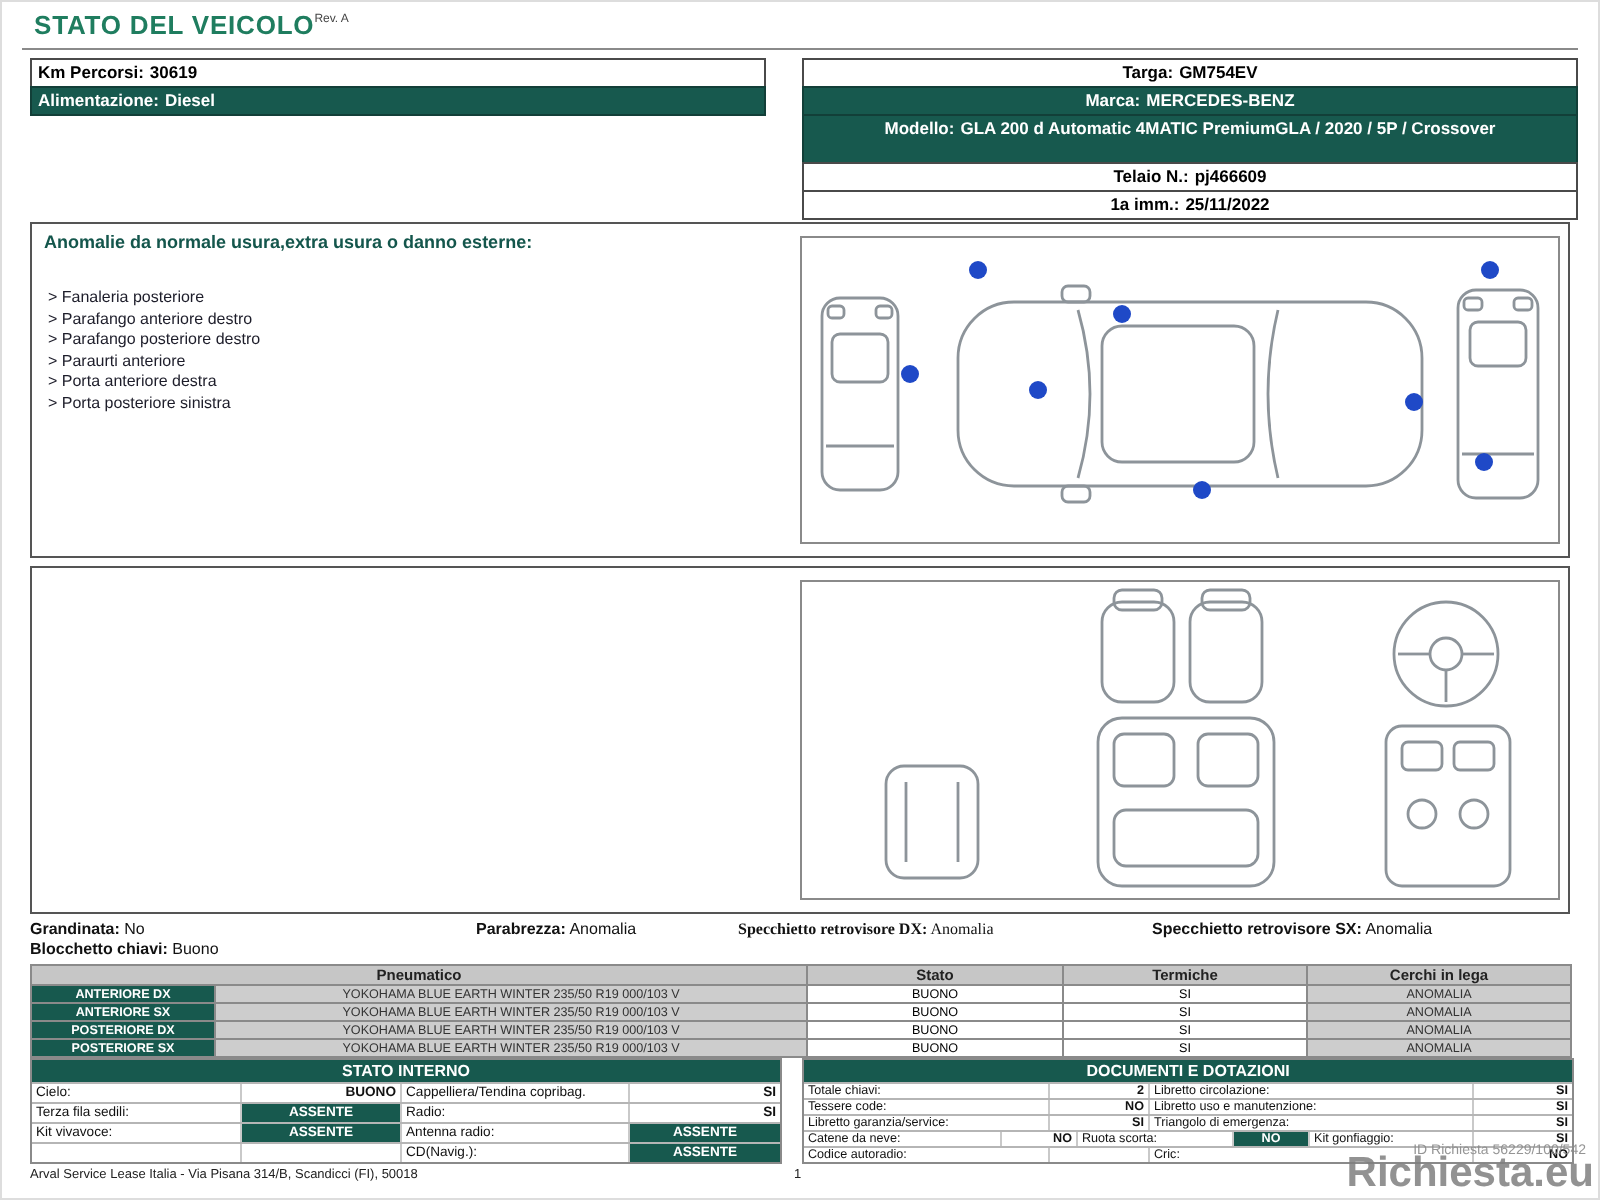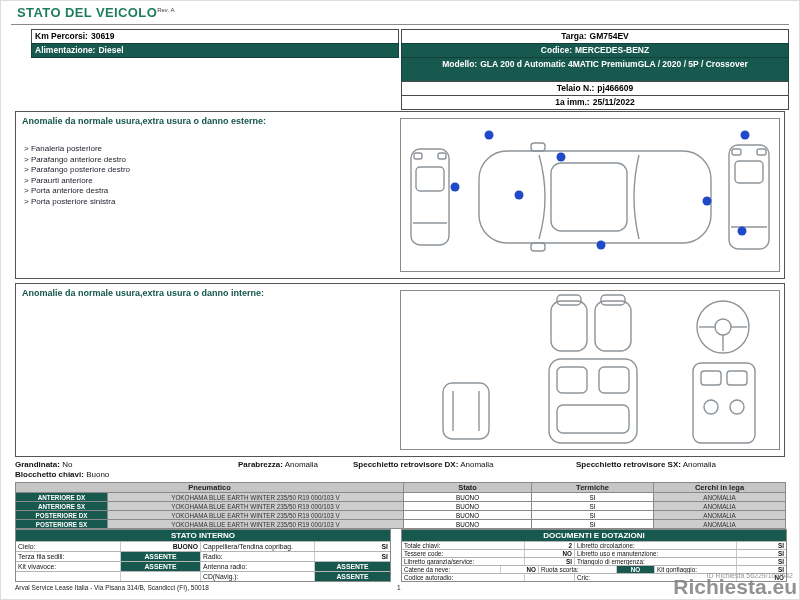--- a/index.html
+++ b/index.html
@@ -4,21 +4,21 @@
 <style>
   * { margin:0; padding:0; box-sizing:border-box; }
   html,body { width:800px; height:600px; background:#fafafa; font-family:"Liberation Sans",sans-serif; }
   .page { position:relative; width:800px; height:600px; background:#fff; border:1px solid #ddd; overflow:hidden; }
 
   .topbar { position:absolute; left:16px; top:4px; right:10px; display:flex; justify-content:flex-start; align-items:flex-start; }
   .title { font-size:13px; font-weight:bold; color:var(--green,#1f7d5f); letter-spacing:.4px; }
   .rev { font-size:6px; color:#444; margin-top:2px; }
   .hr { position:absolute; left:10px; right:10px; top:23px; border-top:1px solid #8a8a8a; }
 
-  .info-left { position:absolute; left:14px; top:28px; width:368px;margin-left:16px; }
+  .info-left { position:absolute; left:14px; top:28px; width:368px; }
   .info-right { position:absolute; left:400px; top:28px; width:388px;text-align:center; }
   .field { border:1px solid #4a4a4a; font-size:8.5px; line-height:11px; padding:1px 3px; background:#fff; color:#000; margin-top:-1px; min-height:13px; }
   .field:first-child { margin-top:0; }
   .field .flabel { font-weight:bold; margin-right:3px; }
   .field .fvalue { font-weight:bold; }
   .field.dark { background:var(--teal,#17594e); color:#fff; border-color:#123f38; }
   .field.tall { min-height:25px; }
 
   .anom-box { position:absolute; left:14px; width:770px; border:1px solid #555; background:#fff; }
   #box-ext { top:110px; height:168px; }
@@ -29,21 +29,21 @@
   .anom-item { font-size:8px; line-height:10.5px; color:#1d1d2a; white-space:nowrap; }
   .diagram { position:absolute; left:384px; top:6px; border:1px solid #8a8a8a; background:#fff; }
   #diag-ext { width:380px; height:154px; }
   #diag-int { width:380px; height:160px; }
   .car-line rect, .car-line circle, .car-line path, .car-line line { fill:none; stroke:#8d949a; stroke-width:1.4; }
   .marker { fill:var(--marker,#1f49c7); stroke:none; }
 
   .summary { position:absolute; left:14px; top:459px; width:770px; height:20px; font-size:8px; color:#111; }
   .sum-item { position:absolute; white-space:nowrap; }
   .sum-item .slabel { font-weight:bold; }
-  .s1 { left:0; top:0; } .s2 { left:223px; top:0; } .s3 { left:338px; top:0; } .s4 { left:561px; top:0; }
+  .s1 { left:0; top:0; } .s2 { left:223px; top:0; } .s3 { left:354px; top:0;font-family:Liberation Serif, serif; } .s4 { left:561px; top:0; }
   .s5 { left:0; top:10px; }
 
   .tire-table { position:absolute; left:14px; top:481px; width:770px; border-collapse:collapse; table-layout:fixed; }
   .tire-table th, .tire-table td { border:1px solid #8a8a8a; font-size:6.3px; padding:0 8px; height:9px; overflow:hidden; white-space:nowrap;text-align:center; }
   .tire-table th { background:var(--hgray,#c6c6c6); font-size:7.5px; height:10px; color:#222; }
   .cell-dark { background:var(--teal,#17594e); color:#fff; font-weight:bold; font-size:6.5px; }
   .cell-gray { background:#cdcdcd; color:#333; }
   .ctr { text-align:center; }
 
   .section { position:absolute; top:528px; border:1px solid #8a8a8a; background:#fff; }
@@ -88,21 +88,21 @@
     <div class="field dark">
       <span class="flabel">Alimentazione:</span><span class="fvalue">Diesel</span>
     </div>
   </div>
 
   <div class="info-right">
     <div class="field">
       <span class="flabel">Targa:</span><span class="fvalue">GM754EV</span>
     </div>
     <div class="field dark">
-      <span class="flabel">Codice:</span><span class="fvalue">MERCEDES-BENZ</span>
+      <span class="flabel">Marca:</span><span class="fvalue">MERCEDES-BENZ</span>
     </div>
     <div class="field dark tall">
       <span class="flabel">Modello:</span><span class="fvalue">GLA 200 d Automatic 4MATIC PremiumGLA / 2020 / 5P / Crossover</span>
     </div>
     <div class="field">
       <span class="flabel">Telaio N.:</span><span class="fvalue">pj466609</span>
     </div>
     <div class="field">
       <span class="flabel">1a imm.:</span><span class="fvalue">25/11/2022</span>
     </div>
@@ -146,21 +146,20 @@
           <circle class="marker" cx="200" cy="126" r="4.5"></circle>
           <circle class="marker" cx="306" cy="82" r="4.5"></circle>
           <circle class="marker" cx="344" cy="16" r="4.5"></circle>
           <circle class="marker" cx="341" cy="112" r="4.5"></circle>
         </g>
       </svg>
     </div>
   </div>
 
   <div class="anom-box" id="box-int">
-    <div class="anom-heading">Anomalie da normale usura,extra usura o danno interne:</div>
     <div class="diagram" id="diag-int">
       <svg viewBox="0 0 378 158" width="378" height="158">
         <g class="car-line">
           <rect x="42" y="92" width="46" height="56" rx="9"></rect>
           <line x1="52" y1="100" x2="52" y2="140"></line>
           <line x1="78" y1="100" x2="78" y2="140"></line>
           <rect x="150" y="10" width="36" height="50" rx="10"></rect>
           <rect x="156" y="4" width="24" height="10" rx="4"></rect>
           <rect x="194" y="10" width="36" height="50" rx="10"></rect>
           <rect x="200" y="4" width="24" height="10" rx="4"></rect>

